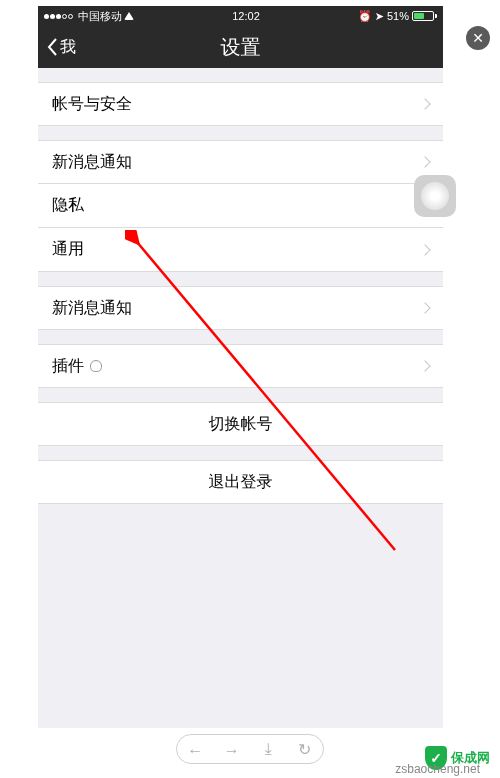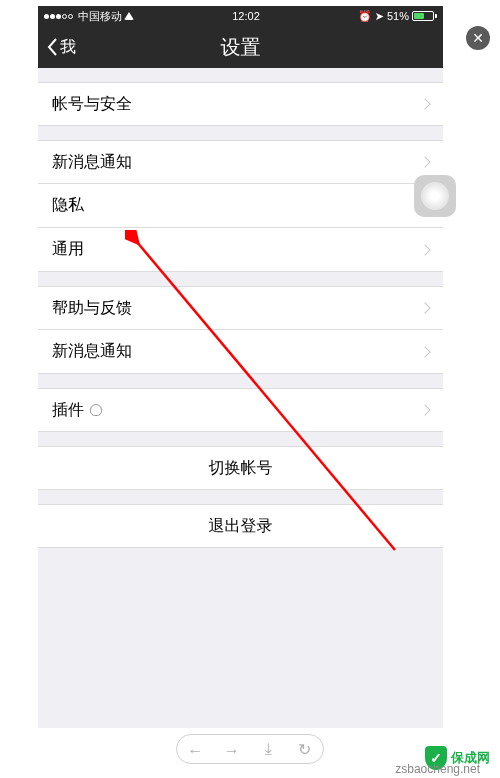--- a/index.html
+++ b/index.html
@@ -245,24 +245,20 @@
       <span class="chevron"></span>
     </div>
     <div class="list-item">
       <span>通用</span>
       <span class="chevron"></span>
     </div>
   </div>
 
   <div class="list-group">
     <div class="list-item">
-      <span>帮助与反馈</span>
-      <span class="chevron"></span>
-    </div>
-    <div class="list-item">
       <span>新消息通知</span>
       <span class="chevron"></span>
     </div>
   </div>
 
   <div class="list-group">
     <div class="list-item">
       <span>插件</span>
       <span class="bulb-icon"></span>
       <span class="chevron"></span>

